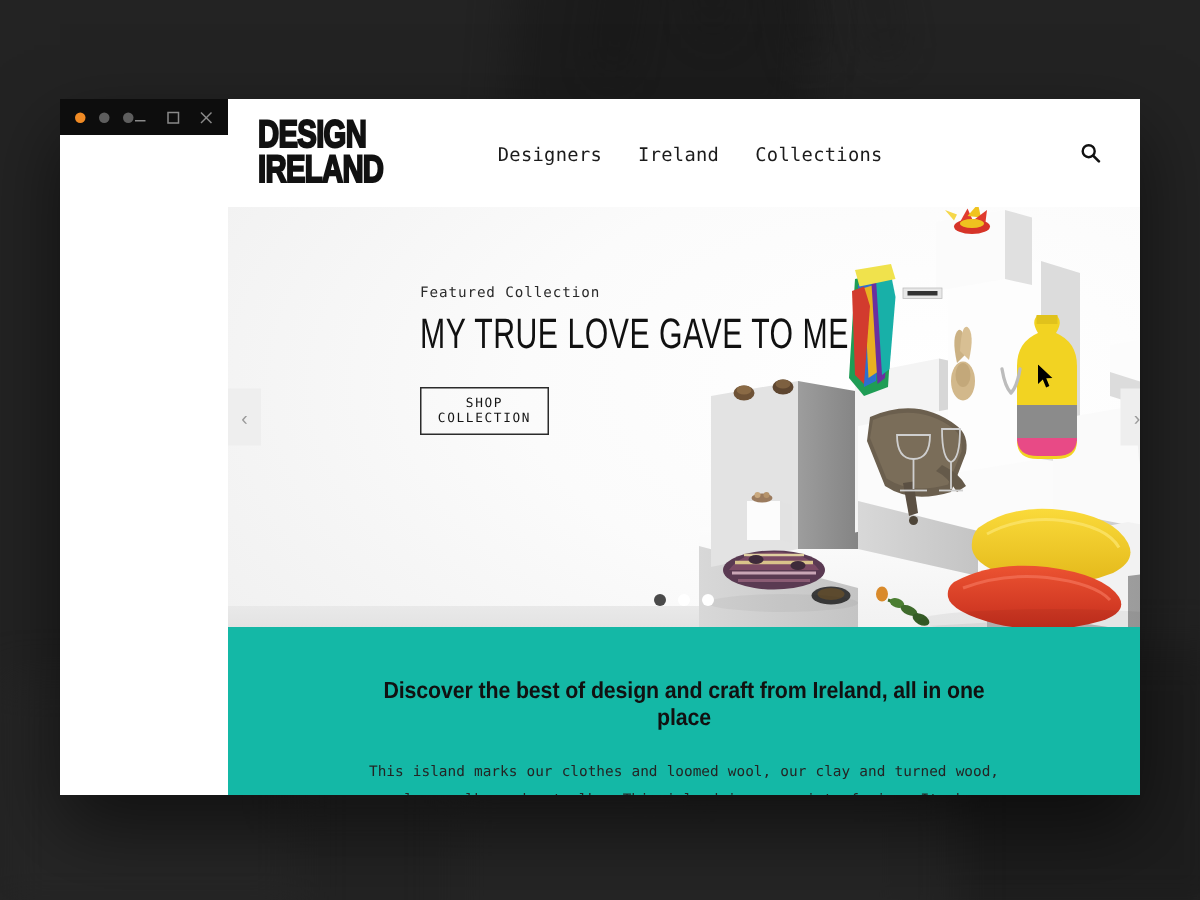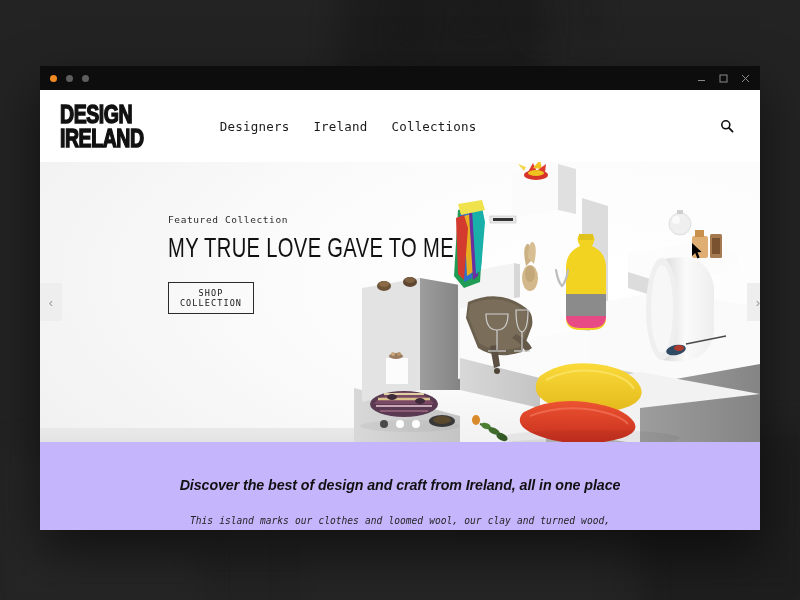--- a/index.html
+++ b/index.html
@@ -37,21 +37,21 @@
   .bd-r5      { left:300px; top:520px; width:340px; height:110px; background:#262626; }
 
   
   #browser-window {
     position:absolute;
     left:40px; top:66px;
     width:720px; height:464px;
     background:#ffffff;
     box-shadow:0 22px 48px rgba(0,0,0,.55);
     overflow:hidden;
-    display:flex; flex-direction:column;justify-content:flex-end;
+    display:flex; justify-content:flex-end;
   }
 
   
   #title-bar {
     height:24px; flex:0 0 24px;
     background:#0d0d0d;
     display:flex; align-items:center;
     padding:0 10px;
     position:relative;
   }
@@ -192,23 +192,22 @@
   #scene {
     position:absolute;
     left:300px; top:-4px;
     width:420px; height:286px;
     z-index:3;
   }
 
   
   #intro {
     padding:34px 70px 0 70px;
-    background:#c4b5fd;
+    background:#14b8a6;
     text-align:center;
-    font-style:italic;
   }
   #intro-heading {
     font-family:"Liberation Sans", sans-serif;
     font-weight:700;
     font-size:15.5px;
     color:#111;
     letter-spacing:-.1px;
     transform:scaleX(.92);
     margin-bottom:18px;
   }

